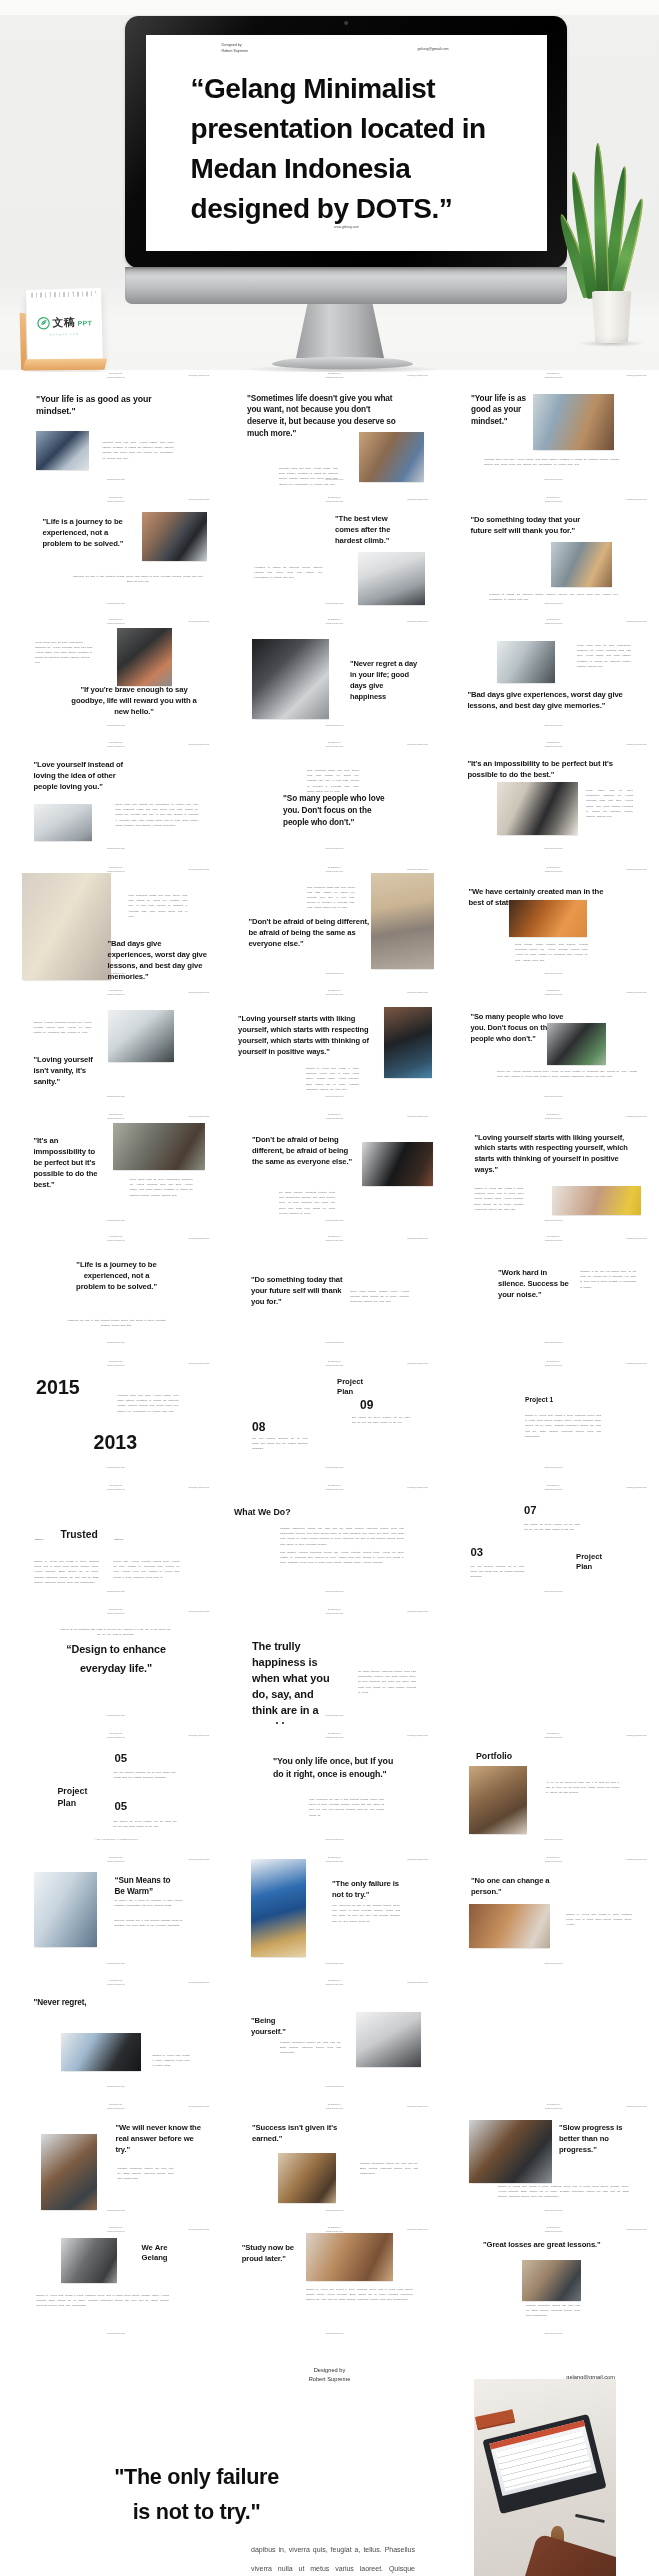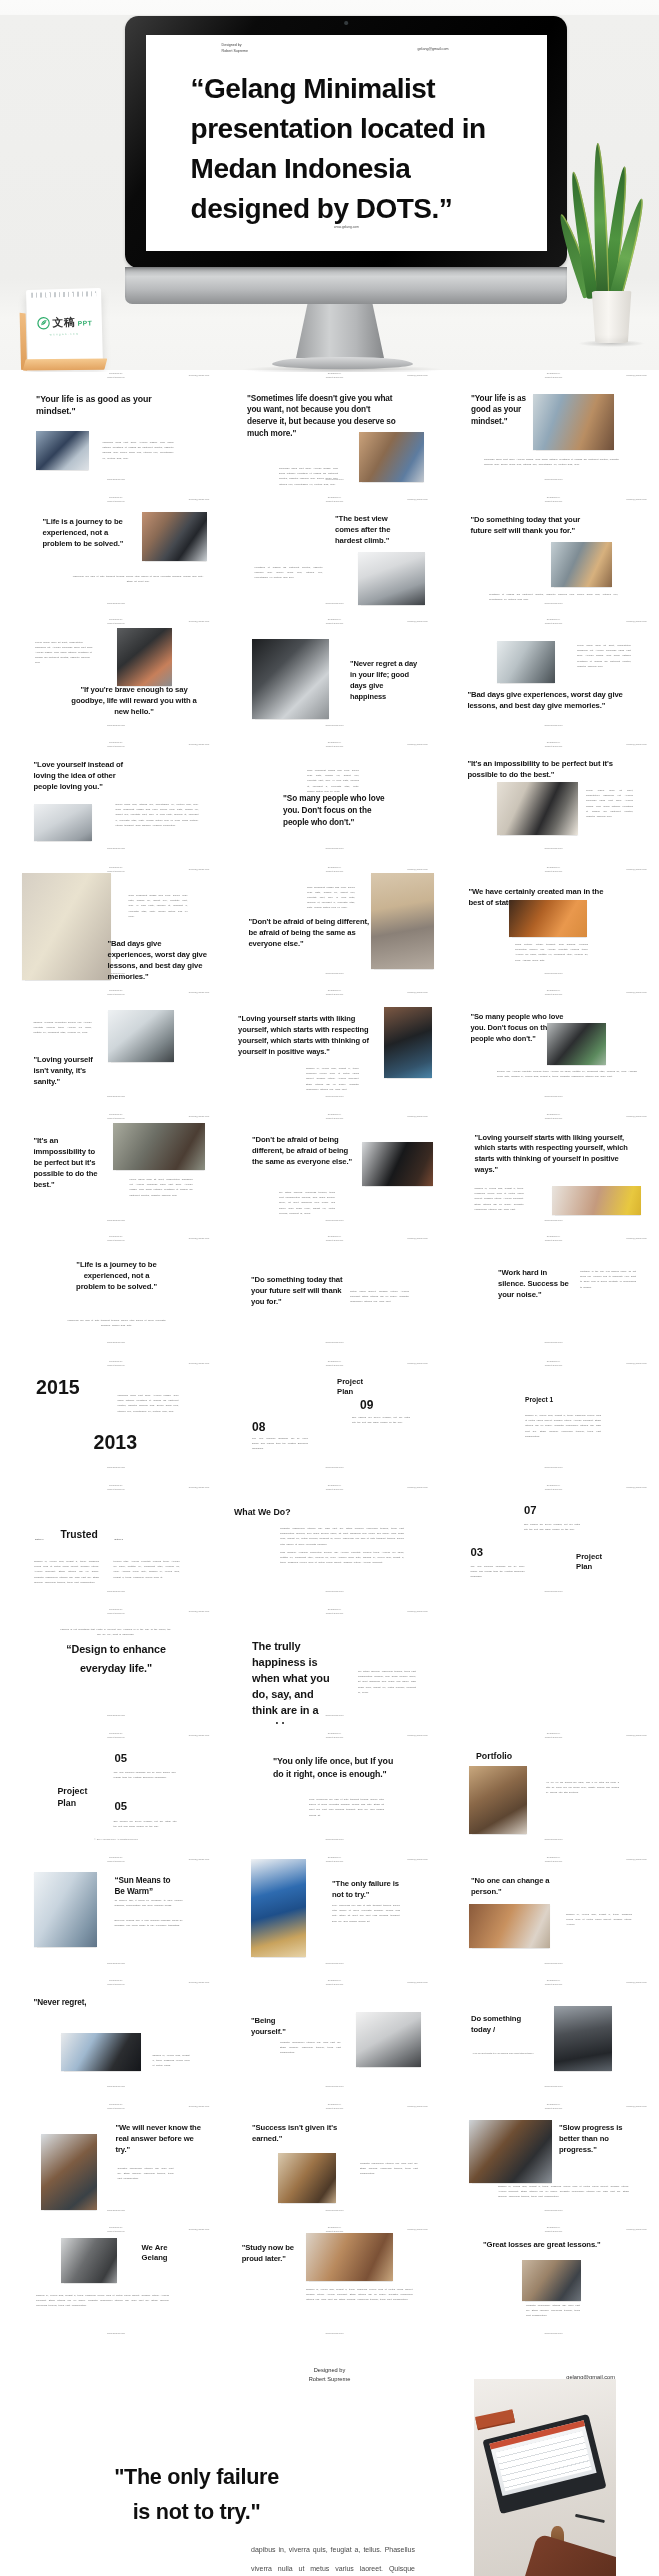--- a/index.html
+++ b/index.html
@@ -496,29 +496,20 @@
       </div>
       <div class="slide" style="left: 234px; top: 1979px;">
         <div class="ch-designer">Designed by
 Robert Supreme</div>
         <div class="ch-email">gelang@gmail.com</div>
         <div class="ch-footer">www.gelang.com</div>
         <div class="blk q" style="left: 17px; top: 36px; width: 50px; font-size: 7.7px;">"Being yourself."</div>
         <div class="blk p" style="left: 46px; top: 61px; width: 61px;">Curabitur ullamcorper ultricies nisi. Nam eget dui. Etiam rhoncus. Maecenas tempus, tellus eget condimentum.</div>
         <div class="blk img" style="left: 122px; top: 33px; width: 65px; height: 55px; background: linear-gradient(150deg, rgb(242, 242, 242), rgb(201, 203, 205) 45%, rgb(125, 128, 131) 75%, rgb(63, 65, 68));"></div>
       </div>
-      <div class="slide" style="left: 453px; top: 1979px;">
-        <div class="ch-designer">Designed by
-Robert Supreme</div>
-        <div class="ch-email">gelang@gmail.com</div>
-        <div class="ch-footer">www.gelang.com</div>
-        <div class="blk q" style="left: 18px; top: 34px; width: 54px; font-size: 7.7px;">Do something today /</div>
-        <div class="blk sb" style="left: 19.6px; top: 73px; width: 67px;">"For life isn't worth it if you always care what others think."</div>
-        <div class="blk img" style="left: 101px; top: 27px; width: 58px; height: 65px; background: linear-gradient(170deg, rgb(154, 161, 168), rgb(75, 79, 84) 40%, rgb(35, 38, 42) 75%, rgb(93, 100, 107));"></div>
-      </div>
       <div class="slide" style="left: 15.5px; top: 2103px;">
         <div class="ch-designer">Designed by
 Robert Supreme</div>
         <div class="ch-email">gelang@gmail.com</div>
         <div class="ch-footer">www.gelang.com</div>
         <div class="blk q" style="left: 100px; top: 18.5px; width: 90px; font-size: 7.7px;">"We will never know the real answer before we try."</div>
         <div class="blk img" style="left: 25px; top: 31px; width: 56px; height: 76px; background: linear-gradient(140deg, rgb(217, 222, 226), rgb(125, 92, 66) 45%, rgb(58, 65, 70) 80%, rgb(141, 106, 78));"></div>
         <div class="blk p" style="left: 102px; top: 63px; width: 56px;">Curabitur ullamcorper ultricies nisi. Nam eget dui. Etiam rhoncus. Maecenas tempus, tellus eget condimentum.</div>
       </div>
       <div class="slide" style="left: 234px; top: 2103px;">

